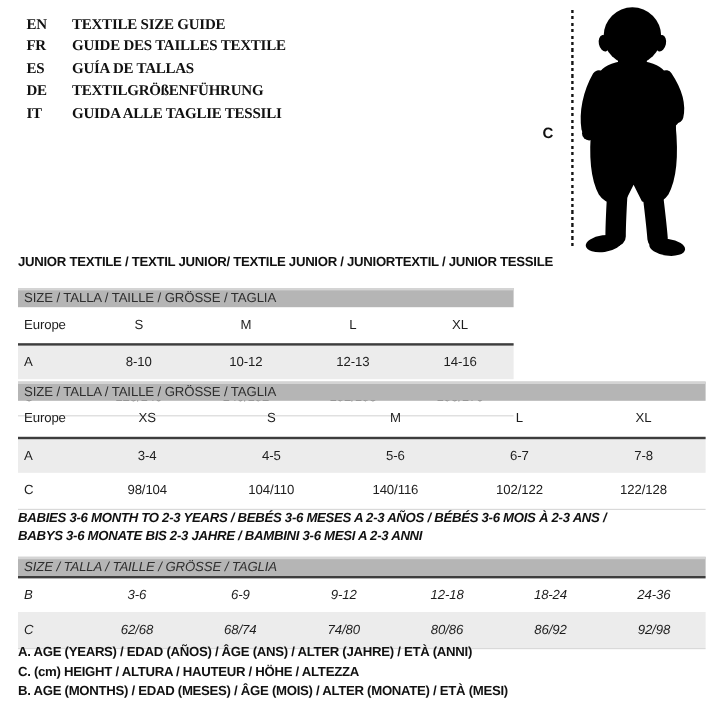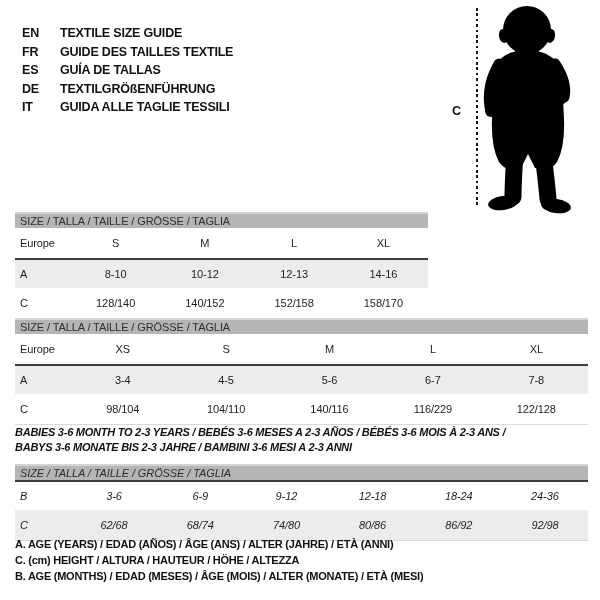--- a/index.html
+++ b/index.html
@@ -3,21 +3,21 @@
 <meta charset="utf-8">
 <style>
   html,body{margin:0;padding:0;background:#fff;}
   .page{
     position:relative;width:600px;height:600px;overflow:hidden;
     background:var(--bg,#fff);
     font-family:"Liberation Sans",sans-serif;
     color:var(--text,#111);
   }
   
-  .lang-block{position:absolute;left:22px;top:24px;}
+  .lang-block{position:absolute;left:22px;top:11px;font-family:Liberation Serif, serif;}
   .lang-row{display:flex;height:18.5px;align-items:center;
     font-weight:700;font-size:12.5px;letter-spacing:-0.2px;}
   .lang-code{width:38px;}
   
   .dotted-line{position:absolute;left:476px;top:8px;width:2px;height:198px;
     background:repeating-linear-gradient(to bottom,#151515 0 2.6px,transparent 2.6px 5.4px);}
   .measure-c{position:absolute;left:452px;top:104px;font-weight:700;font-size:12.5px;}
   .baby-svg{position:absolute;left:487px;top:4px;width:92px;height:208px;overflow:visible;}
   
   .table-block{position:absolute;left:15px;}
@@ -92,20 +92,23 @@
       <path d="M56,150 C58,166 60,182 61,195" stroke-width="17"></path>
     </g>
     <g fill="#000000">
       <circle cx="4" cy="107" r="6"></circle>
       <ellipse cx="16" cy="199" rx="15" ry="7" transform="rotate(-8 16 199)"></ellipse>
       <ellipse cx="69" cy="202" rx="15" ry="7" transform="rotate(8 69 202)"></ellipse>
     </g>
   </svg>
 
   <div class="table-block tb1">
+    <div class="table-title">
+        <div><span>JUNIOR TEXTILE / TEXTIL JUNIOR/ TEXTILE JUNIOR / JUNIORTEXTIL / JUNIOR TESSILE</span></div>
+      </div>
     <div class="tbl">
         <div class="hdr">SIZE / TALLA / TAILLE / GRÖSSE / TAGLIA</div>
         <div class="row" style="grid-template-columns: 56px repeat(4, 1fr);">
           <span class="lab">Europe</span>
           <span class="cell">S</span>
           <span class="cell">M</span>
           <span class="cell">L</span>
           <span class="cell">XL</span>
         </div>
         <div class="row shade darktop" style="grid-template-columns: 56px repeat(4, 1fr);">
@@ -142,21 +145,21 @@
           <span class="cell">4-5</span>
           <span class="cell">5-6</span>
           <span class="cell">6-7</span>
           <span class="cell">7-8</span>
         </div>
         <div class="row" style="grid-template-columns: 56px repeat(5, 1fr);">
           <span class="lab">C</span>
           <span class="cell">98/104</span>
           <span class="cell">104/110</span>
           <span class="cell">140/116</span>
-          <span class="cell">116/229</span>
+          <span class="cell">102/122</span>
           <span class="cell">122/128</span>
         </div>
       </div>
   </div>
 
   <div class="table-block tb3">
     <div class="table-title">
         <div><span>BABIES 3-6 MONTH TO 2-3 YEARS / BEBÉS 3-6 MESES A 2-3 AÑOS / BÉBÉS 3-6 MOIS À 2-3 ANS /</span></div>
         <div><span>BABYS 3-6 MONATE BIS 2-3 JAHRE / BAMBINI 3-6 MESI A 2-3 ANNI</span></div>
       </div>

